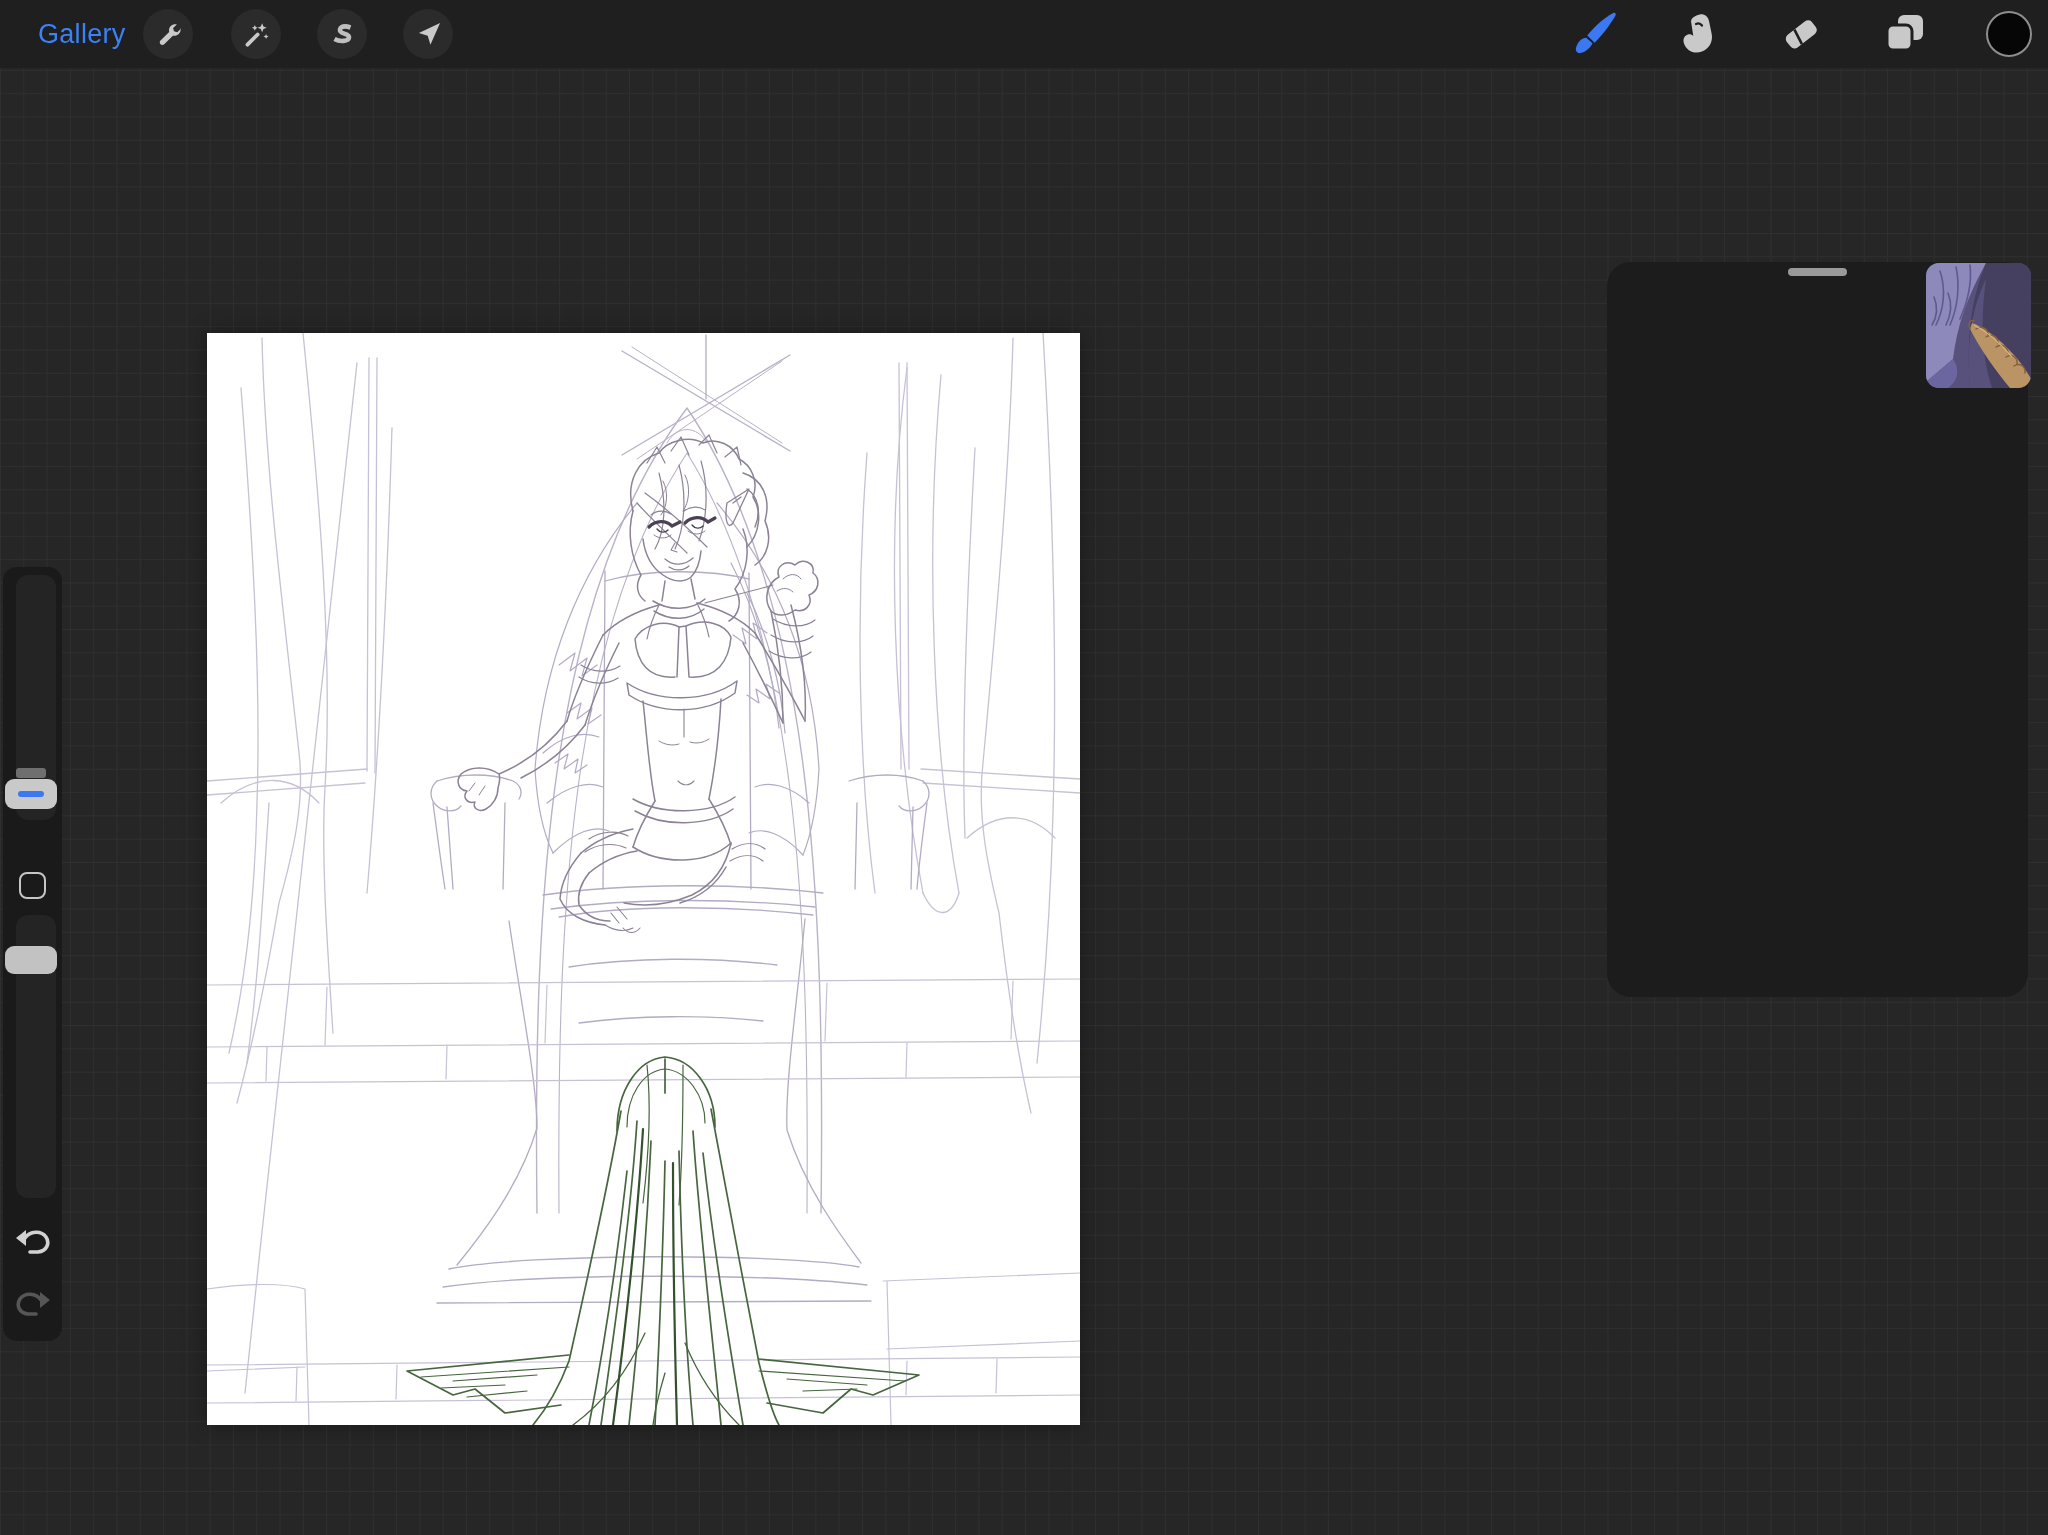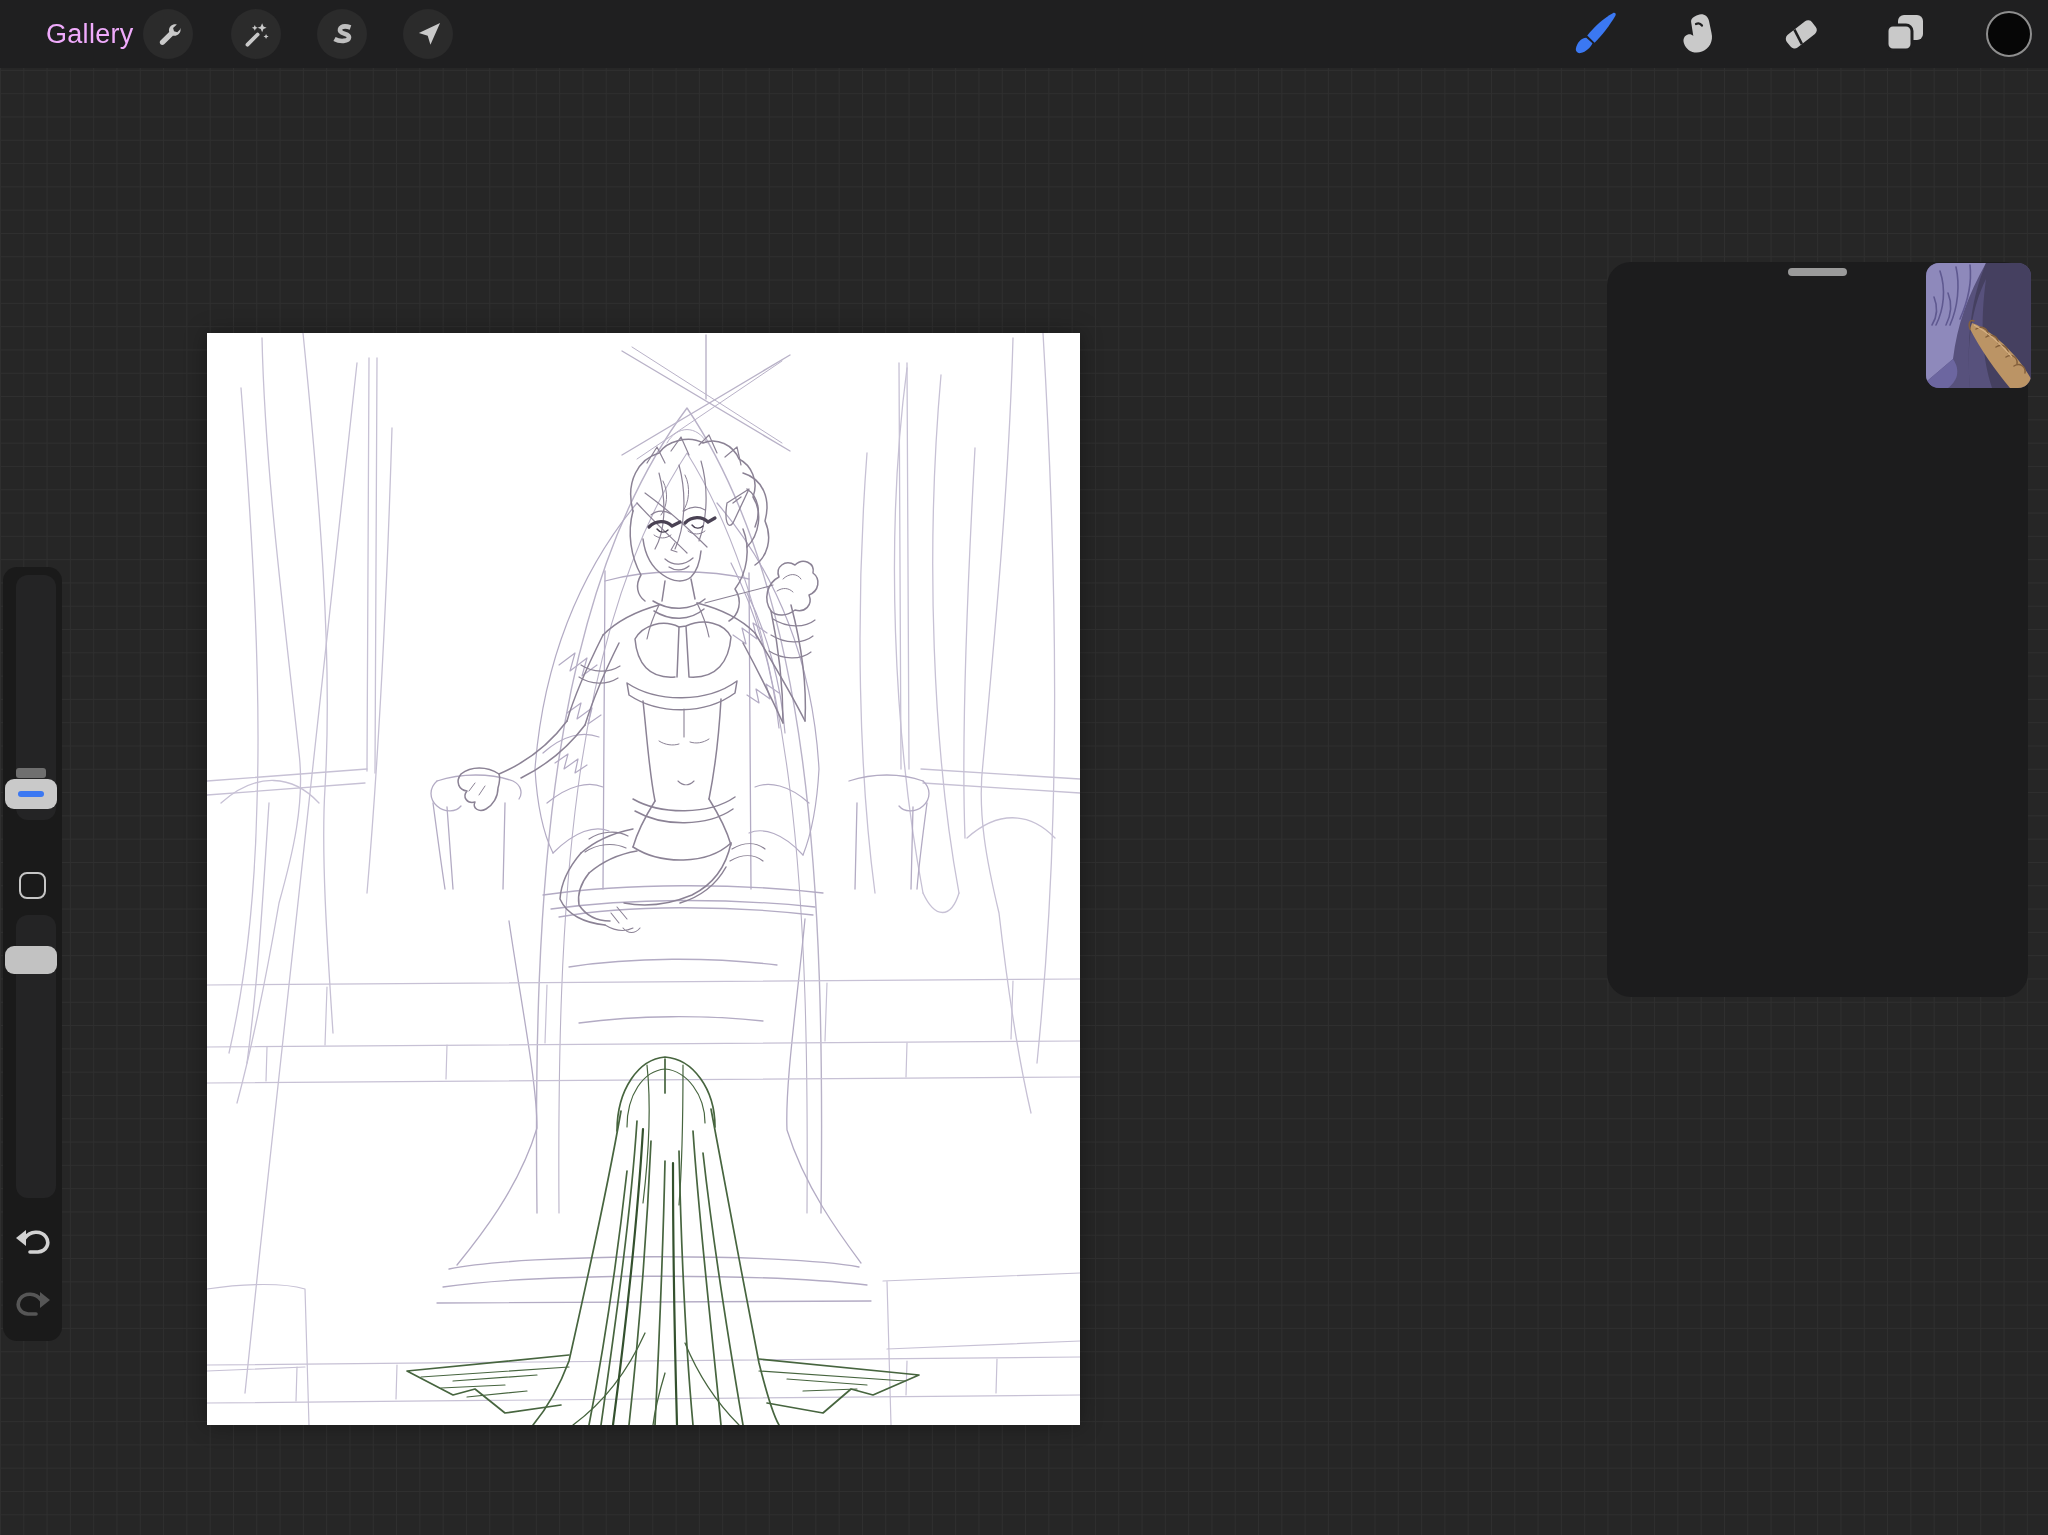--- a/index.html
+++ b/index.html
@@ -14,21 +14,21 @@
     -webkit-font-smoothing:antialiased;
   }
 
   
   .topbar{
     position:absolute;left:0;top:0;width:2048px;height:68px;
     background:#1f1f20;z-index:40;
   }
   .gallery-btn{
     position:absolute;left:38px;top:0;height:68px;line-height:68px;
-    color:#f0abfc;font-size:27px;letter-spacing:.3px;cursor:default;margin-left:8px;
+    color:#3b82f6;font-size:27px;letter-spacing:.3px;cursor:default;
   }
   .tool-circle{
     position:absolute;top:9px;width:50px;height:50px;border-radius:50%;
     background:#2b2b2b;display:flex;align-items:center;justify-content:center;
   }
   .tc-actions{left:143px;} .tc-adjust{left:231px;} .tc-select{left:317px;} .tc-transform{left:403px;}
   .right-tool{
     position:absolute;top:6px;width:56px;height:56px;
     display:flex;align-items:center;justify-content:center;
   }

